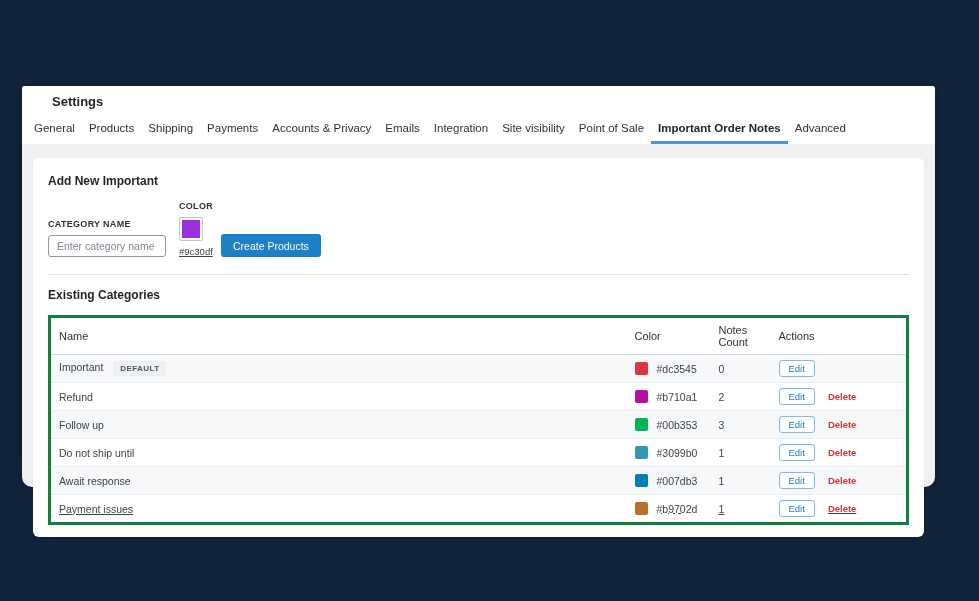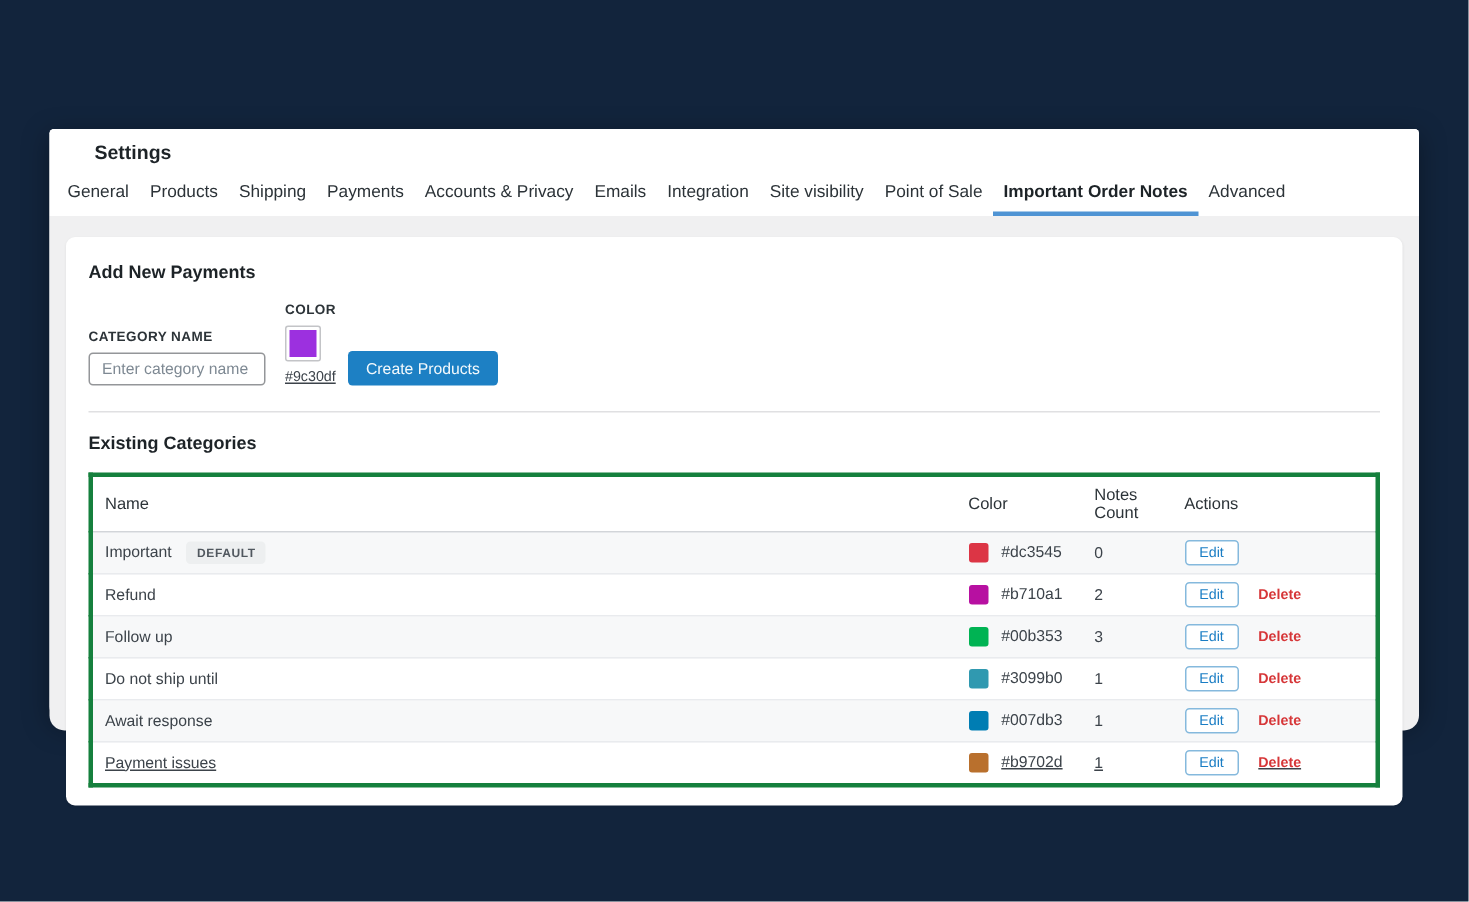--- a/index.html
+++ b/index.html
@@ -3,21 +3,21 @@
 <meta charset="utf-8">
 <style>
   * { margin:0; padding:0; box-sizing:border-box; }
   html,body { width:979px; height:601px; overflow:hidden; }
   body {
     background:#12243c;
     font-family:"Liberation Sans", sans-serif;
     position:relative;
   }
   .window {
-    position:absolute; left:33px; top:86px; width:913px; height:395px;
+    position:absolute; left:22px; top:86px; width:913px; height:395px;
     background:#ffffff; border-radius:3px 3px 10px 10px;
     box-shadow:0 4px 18px rgba(0,0,0,0.35);
   }
   .window-header { background:#fff; border-radius:3px 3px 0 0; }
   .page-title {
     font-size:13px; font-weight:bold; color:#1d2327;
     padding:8px 30px 9px;
   }
   .tabs { display:flex; padding-left:5px; align-items:flex-end; }
   .tab {
@@ -108,21 +108,21 @@
         <div class="tab">Site visibility</div>
         <div class="tab">Point of Sale</div>
         <div class="tab active">Important Order Notes</div>
         <div class="tab">Advanced</div>
       </nav>
   </div>
   <div class="content">
     <div class="card">
 
       <section>
-        <div class="section-heading">Add New Payments</div>
+        <div class="section-heading">Add New Important</div>
         <div class="form-row">
           <div>
             <label class="field-label">CATEGORY NAME</label>
             <input class="text-input" type="text" placeholder="Enter category name" style="">
           </div>
           <div class="color-field">
             <label class="field-label">COLOR</label>
             <div class="swatch-box">
               <div class="swatch-fill" id="new-color-fill" style="background: rgb(156, 48, 223);"></div>
             </div>

